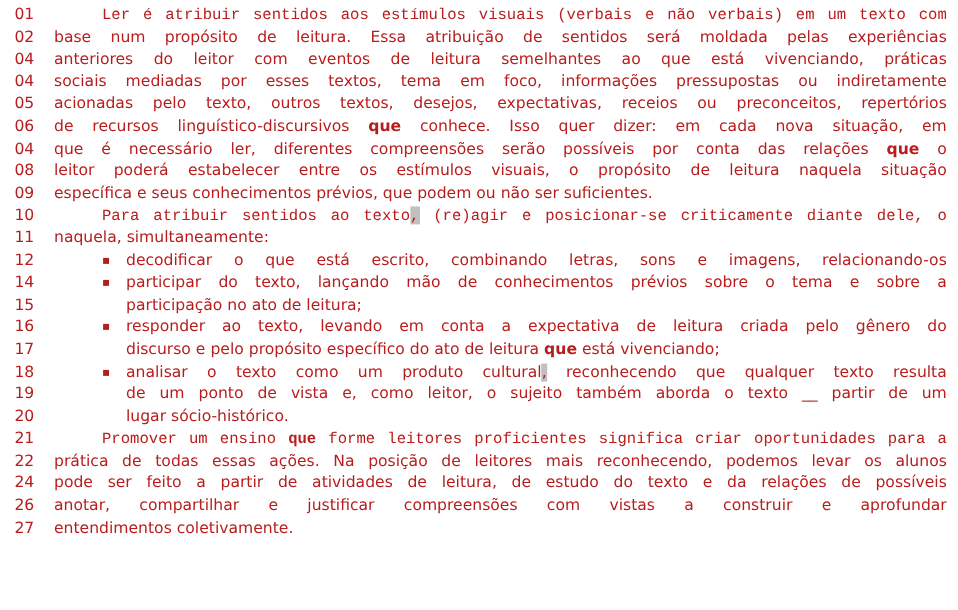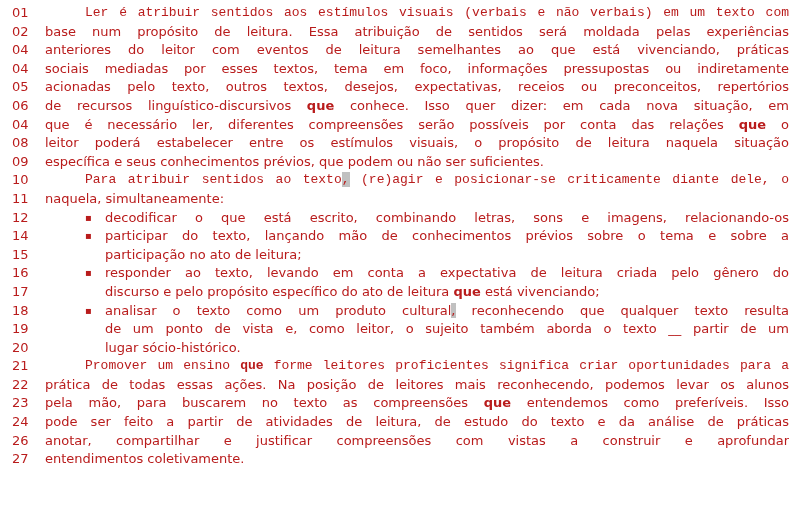--- a/index.html
+++ b/index.html
@@ -134,26 +134,22 @@
       </div>
       <div class="line">
         <span class="num">21</span>
         <div class="txt just para"><span class="">Promover um ensino </span><span class="seg-b">que</span><span class=""> forme leitores proficientes significa criar oportunidades para a</span></div>
       </div>
       <div class="line">
         <span class="num">22</span>
         <div class="txt just"><span class="">prática de todas essas ações. Na posição de leitores mais reconhecendo, podemos levar os alunos</span></div>
       </div>
       <div class="line">
-        <span class="num">23</span>
-        <div class="txt just"><span class="">pela mão, para buscarem no texto as compreensões </span><span class="seg-b">que</span><span class=""> entendemos como preferíveis. Isso</span></div>
-      </div>
-      <div class="line">
         <span class="num">24</span>
-        <div class="txt just"><span class="">pode ser feito a partir de atividades de leitura, de estudo do texto e da análise de práticas</span></div>
+        <div class="txt just"><span class="">pode ser feito a partir de atividades de leitura, de estudo do texto e da relações de possíveis</span></div>
       </div>
       <div class="line">
         <span class="num">26</span>
         <div class="txt just"><span class="">anotar, compartilhar e justificar compreensões com vistas a construir e aprofundar</span></div>
       </div>
       <div class="line">
         <span class="num">27</span>
         <div class="txt"><span class="">entendimentos coletivamente.</span></div>
       </div>
     </main>

